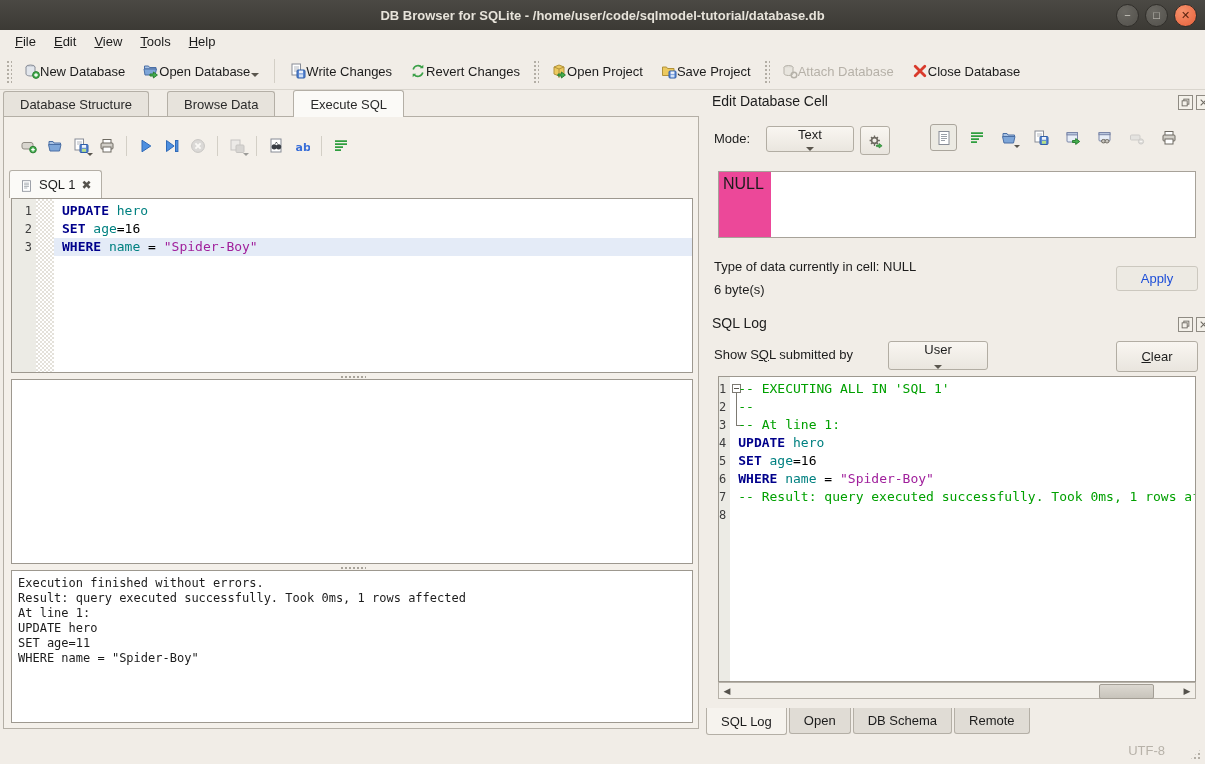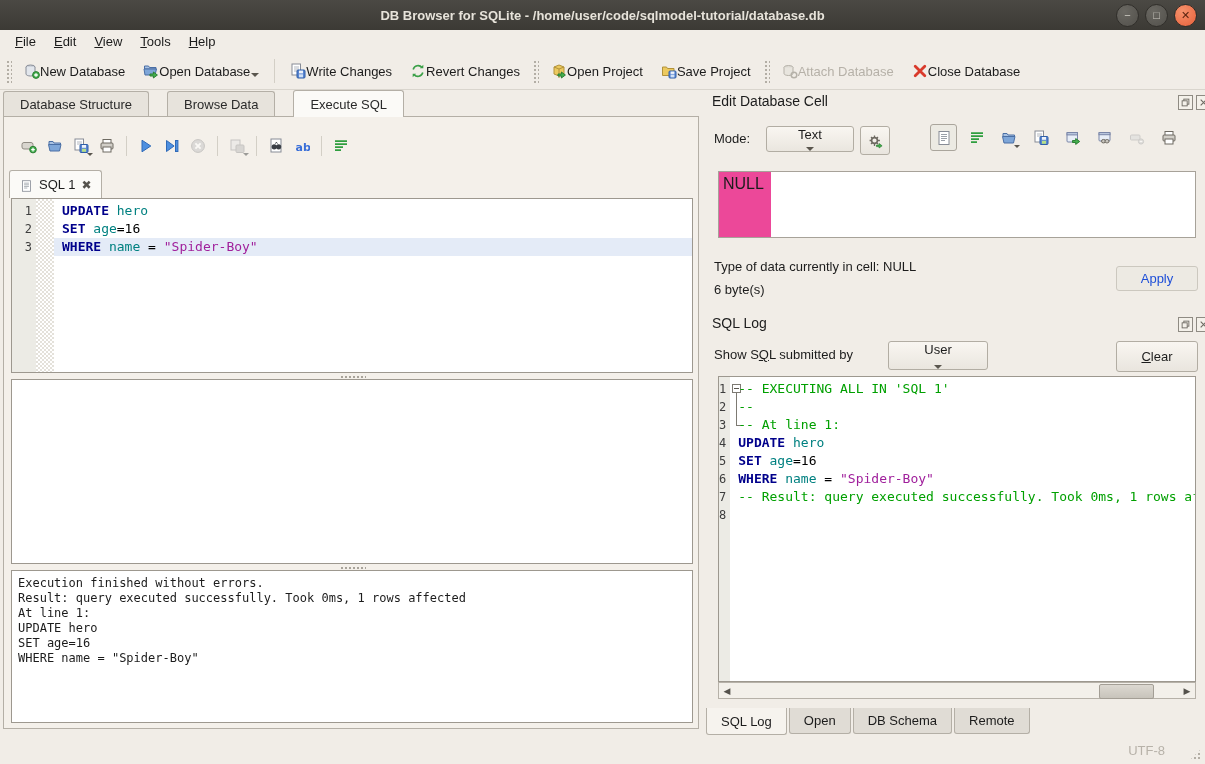--- a/index.html
+++ b/index.html
@@ -356,21 +356,21 @@
         </div>
       </div>
     <div class="grip-h g1"></div>
     <div class="codebox ed-results"></div>
     <div class="grip-h g2"></div>
     <div class="codebox ed-msg">
       <div class="msgtext" id="msgPane">Execution finished without errors.
 Result: query executed successfully. Took 0ms, 1 rows affected
 At line 1:
 UPDATE hero
-SET age=16
+SET age=11
 WHERE name = "Spider-Boy"</div>
     </div>
   </div>
 
   <div class="dock-title" style="left:712px;top:93px;">Edit Database Cell</div>
   <div class="dockbtns" style="left:1178px;top:95px;">
     <div class="dockbtn">
         <svg viewBox="0 0 16 16">
           <rect x="5" y="2" width="9" height="9" fill="none" stroke="#6e6a62" stroke-width="1.6"></rect>
           <rect x="2" y="5" width="9" height="9" fill="#f4f1ea" stroke="#6e6a62" stroke-width="1.6"></rect>

